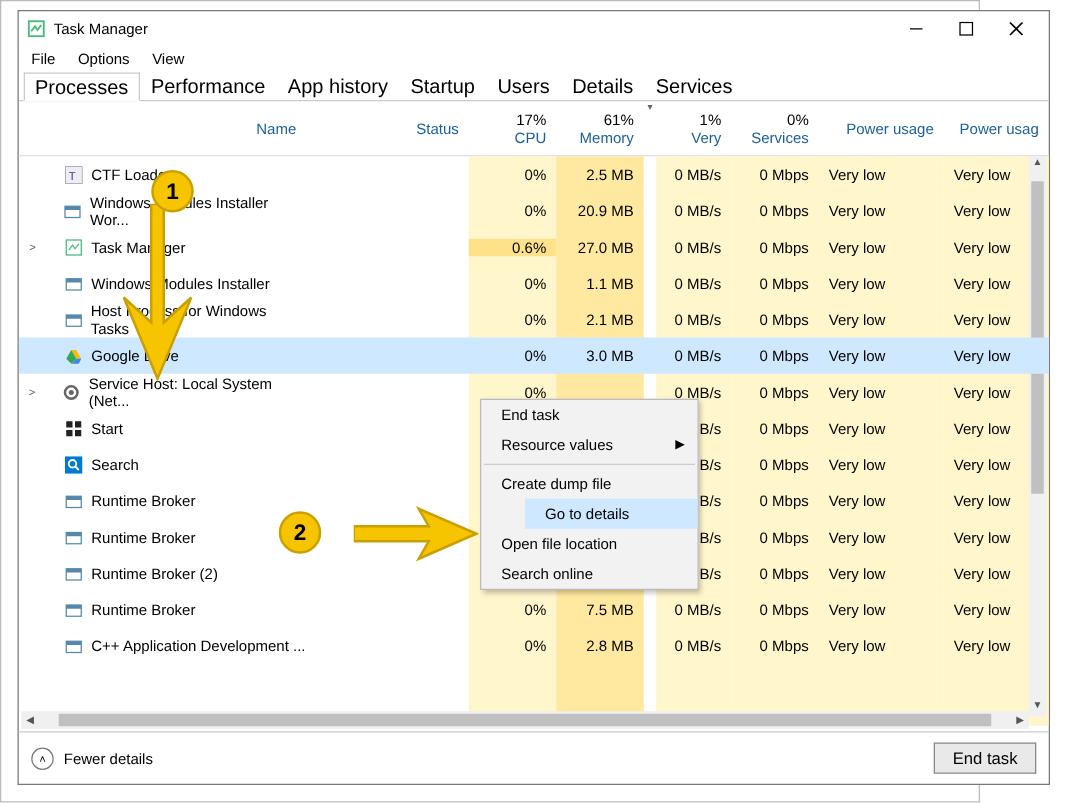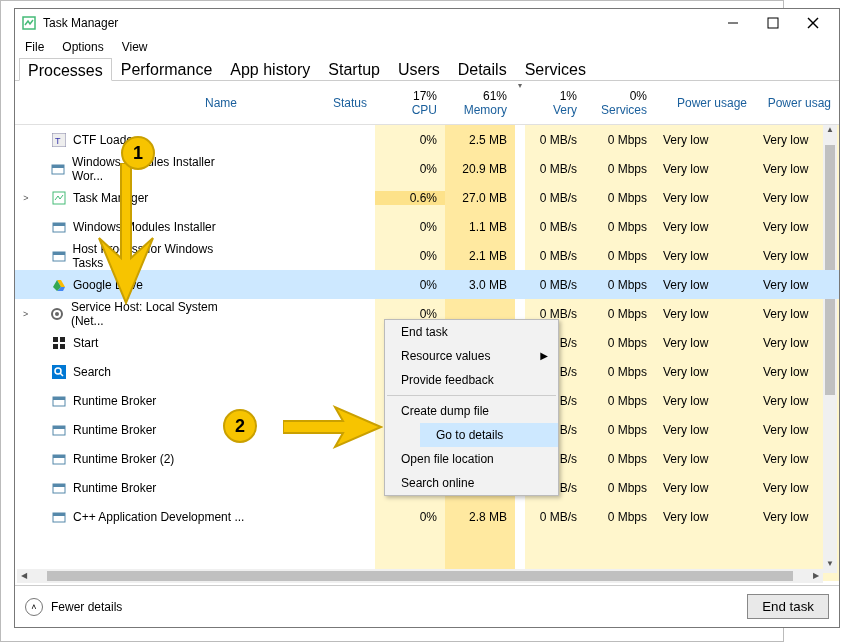--- a/index.html
+++ b/index.html
@@ -491,21 +491,20 @@
       </div>
       <button class="endtask">End task</button>
     </div>
 
     <div class="ctx" style="left:369px; top:310px;">
       <div class="item">End task</div>
       <div class="item">
         <span>Resource values</span>
         <span class="arrow">▶</span>
       </div>
-      <div class="item">Provide feedback</div>
       <div class="sep"></div>
       <div class="item">Create dump file</div>
       <div class="item hi">Go to details</div>
       <div class="item">Open file location</div>
       <div class="item">Search online</div>
     </div>
 
   </div>
 
   <div class="ann-circle" style="left:120px; top:135px;">1</div>

